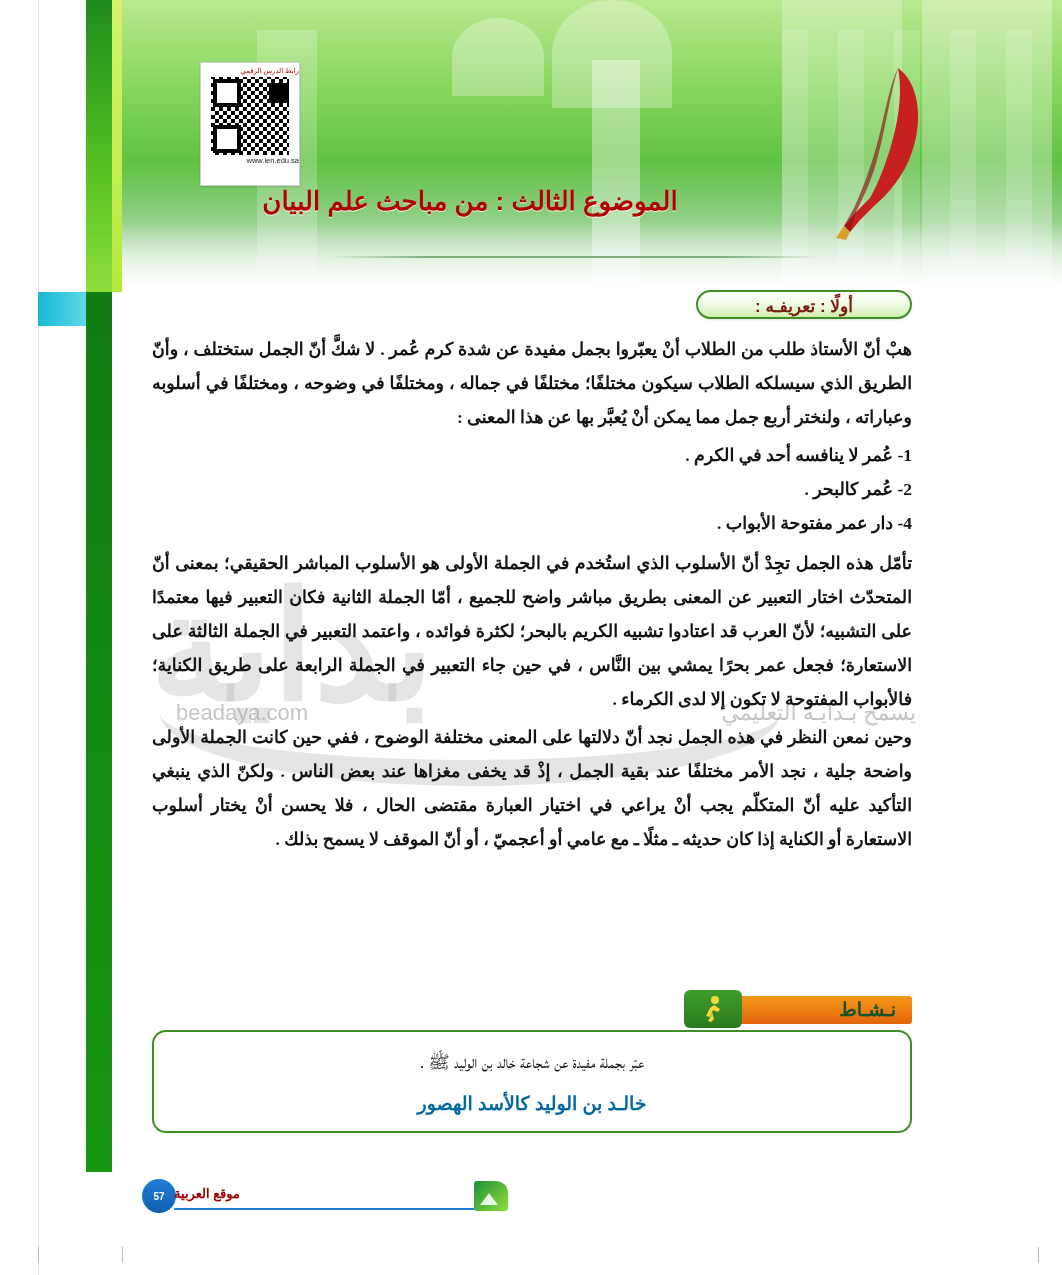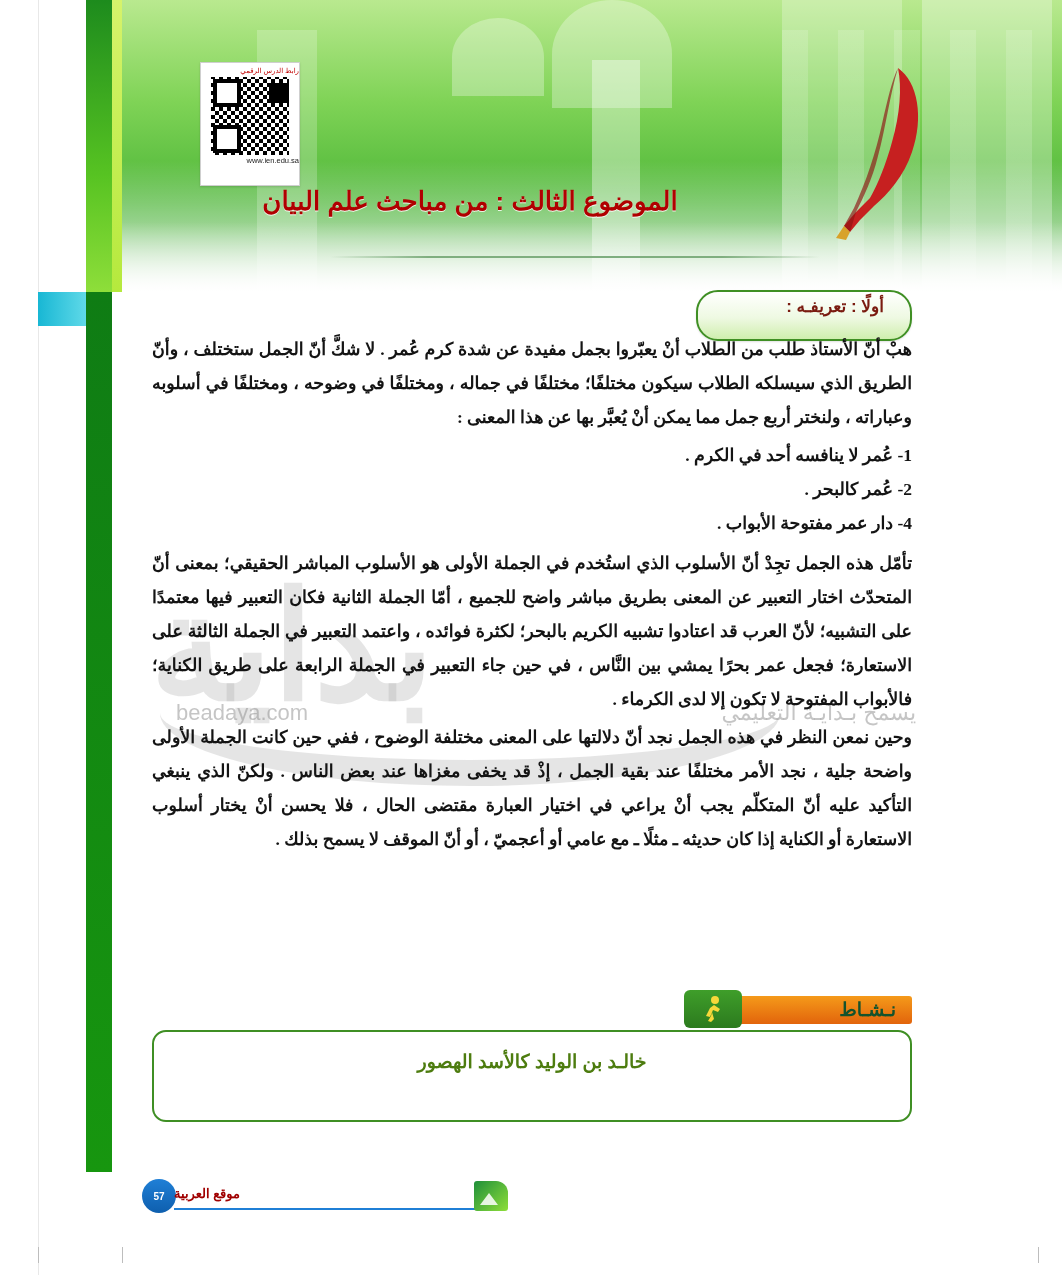--- a/index.html
+++ b/index.html
@@ -189,28 +189,29 @@
     display: flex;
     justify-content: space-between;
     direction: ltr;
   }
 
   
   .pill {
     position: absolute;
     right: 150px; top: 290px;
     min-width: 160px;
-    padding: 4px 26px 22px 26px;
+    padding: 4px 26px 0 26px;
     background: linear-gradient(180deg,#ffffff 0%, #eef9e2 55%, #cfeeae 100%);
     border: 2px solid #3f8f24;
     border-radius: 22px;
     color: #7a1b10;
     font-family: "Liberation Sans", sans-serif;
     font-weight: bold;
     font-size: 17px;
+    text-align: center;
     box-shadow: 0 1px 2px rgba(0,0,0,.12);
   }
 
   
   .body-col {
     position: absolute;
     right: 150px; top: 332px;
     width: 760px;
     color: #141414;
     font-size: 17.5px;
@@ -276,26 +277,26 @@
     padding: 14px 24px 16px 24px;
     box-sizing: border-box;
   }
   .activity-q {
     color: #111;
     font-size: 17.5px;
     text-align: center;
     line-height: 32px;
   }
   .activity-answer {
-    color: #4d7c0f;
+    color: #0369a1;
     font-family: "Liberation Sans", sans-serif;
     font-weight: bold;
     font-size: 19px;
     text-align: center;
-    margin-top: 4px;
+    margin-top: 14px;
   }
 
   
   .footer {
     position: absolute;
     left: 122px; bottom: 62px;
     width: 790px; height: 34px;
   }
   .page-circle {
     position: absolute;
@@ -417,20 +418,21 @@
       <svg class="runner" viewBox="0 0 26 28">
         <circle cx="15" cy="5" r="4" fill="#f7d83a"></circle>
         <path d="M14 10 L20 14 L18 17 L13 15 L10 22 L6 21 L10 13 Z" fill="#f7d83a"></path>
         <path d="M12 17 L14 24 L11 27 L8 26 L11 21 Z" fill="#f7d83a"></path>
         <text x="0" y="12" font-size="12" fill="#ffffff" font-family="Liberation Sans, sans-serif">؟</text>
       </svg>
     </div>
   </div>
 
   <div class="activity-box">
+    <div class="activity-q">عبّر بجملة مفيدة عن شجاعة خالد بن الوليد ﷺ .</div>
     <div class="activity-answer">خالـد بن الوليد كالأسد الهصور</div>
   </div>
 
   <div class="footer">
     <div class="page-circle">57</div>
     <div class="footer-subject">موقع العربية</div>
     <div class="footer-rule"></div>
     <div class="footer-logo"></div>
   </div>
 

